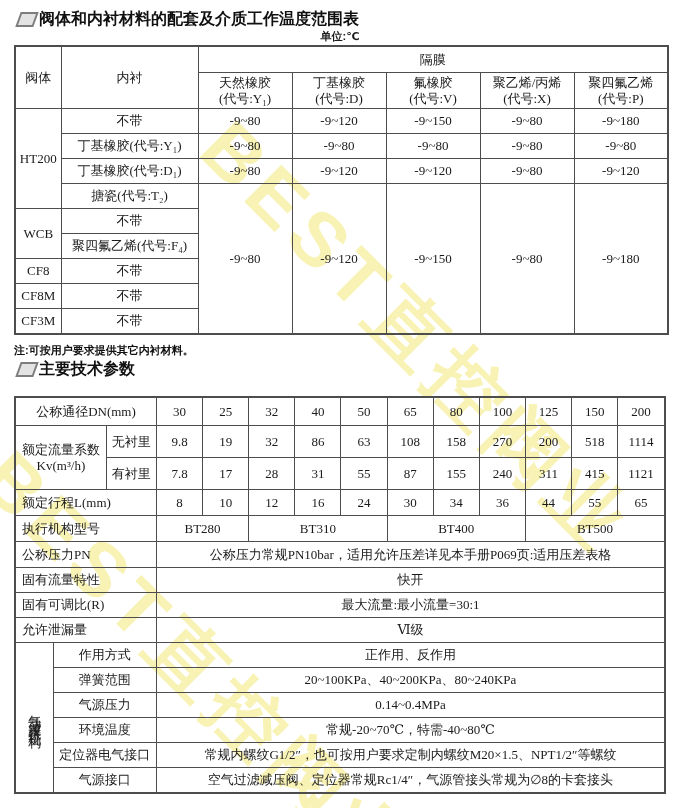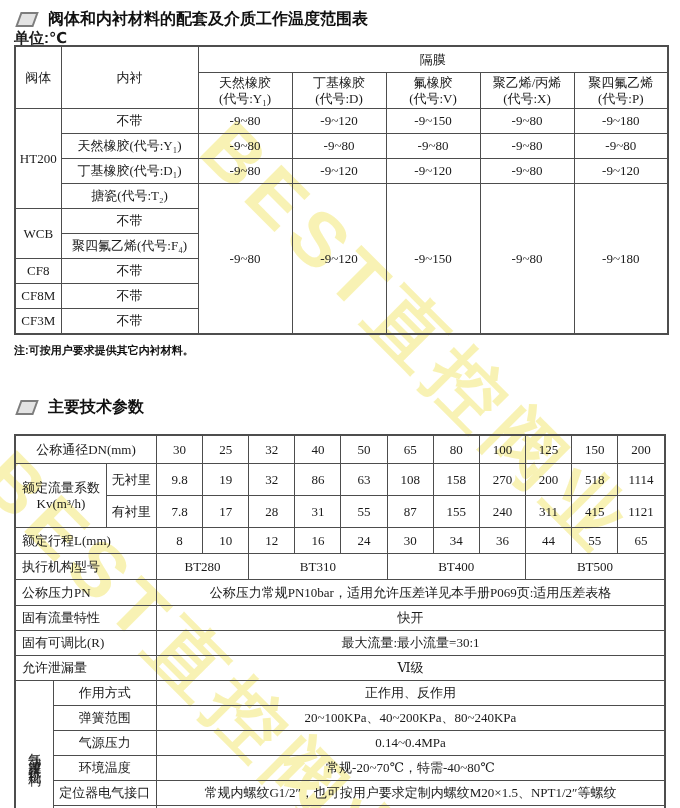--- a/index.html
+++ b/index.html
@@ -14,33 +14,33 @@
     font-weight:bold; font-size:76px; letter-spacing:8px;
     color:rgba(242,232,118,0.55);
     transform:rotate(45deg); transform-origin:left top;
     pointer-events:none;
   }
   #wm1 { left:250px; top:100px; }
   #wm2 { left:30px; top:430px; }
   .content { position:relative; z-index:1; padding:8px 14px 0 14px; }
 
   .section-title {
-    display:flex; align-items:center; gap:12px; height:22px;
+    display:flex; align-items:center; gap:3px; height:22px;
     font-family:"Liberation Sans","DejaVu Sans",sans-serif;
     font-weight:bold; font-size:16px; color:#101010;
   }
   .bullet {
     display:inline-block; width:14px; height:11px;
     background:#e3e3e3; border:2px solid #7d7d7d;
     transform:skewX(-20deg); margin-left:4px;
   }
   .unit-row {
-    text-align:left; height:16px; margin-top:-1px;
+    text-align:center; height:16px; margin-top:-1px;
     font-family:"Liberation Sans","DejaVu Sans",sans-serif;
-    font-weight:bold; font-size:15px;
+    font-weight:bold; font-size:11px;
   }
   table { border-collapse:collapse; table-layout:fixed; background:transparent; }
   table.t1, table.t2 { border:2px solid #4d4d4d; }
   td {
     border:1px solid #4d4d4d; text-align:center; vertical-align:middle;
     font-size:13px; padding:0 2px; overflow:hidden;
   }
   .t1 { width:653px; }
   .t2 { width:652px; margin-top:16px; }
   .t1 .rh1 td { height:25px; }
@@ -55,21 +55,21 @@
   .kvlab { line-height:16px; }
   .vertcell span {
     writing-mode:vertical-rl; text-orientation:upright;
     letter-spacing:3px; font-size:13px; display:inline-block;
   }
   .note {
     margin-top:8px; height:15px;
     font-family:"Liberation Sans","DejaVu Sans",sans-serif;
     font-weight:bold; font-size:11px; color:#111;
   }
-  .second { margin-top:38px; }
+  .second { }
 </style>
 </head>
 <body>
 
 <div class="watermark" id="wm1">BEST直控阀业</div>
 <div class="watermark" id="wm2">BEST直控阀业</div>
 
 <div class="content">
 
   <div class="section-title">
@@ -119,21 +119,21 @@
     <tr class="rd">
       <td rowspan="4">HT200</td>
       <td>不带</td>
       <td>-9~80</td>
       <td>-9~120</td>
       <td>-9~150</td>
       <td>-9~80</td>
       <td>-9~180</td>
     </tr>
     <tr class="rd">
-      <td>天然橡胶(代号:Y₁)</td>
+      <td>丁基橡胶(代号:Y₁)</td>
       <td>-9~80</td>
       <td>-9~80</td>
       <td>-9~80</td>
       <td>-9~80</td>
       <td>-9~80</td>
     </tr>
     <tr class="rd">
       <td>丁基橡胶(代号:D₁)</td>
       <td>-9~80</td>
       <td>-9~120</td>

